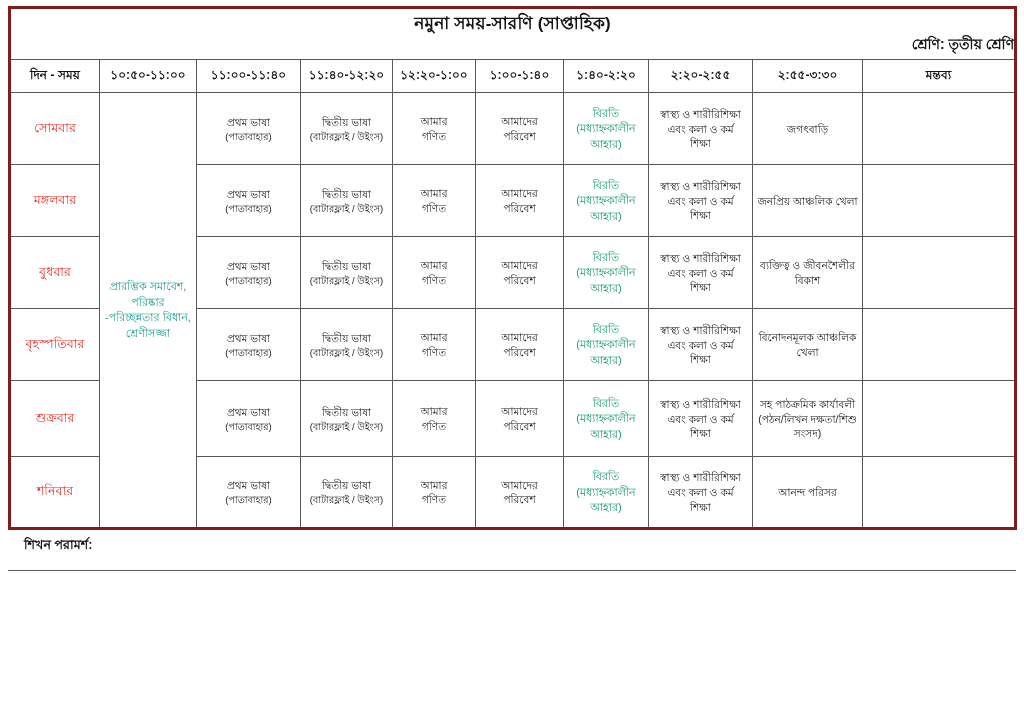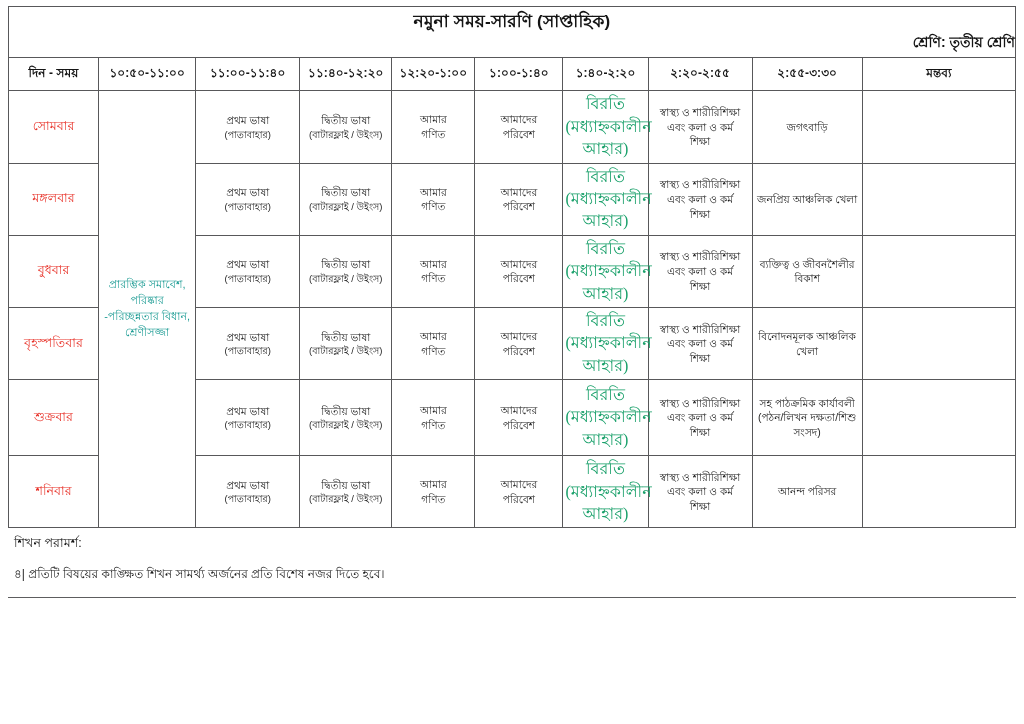--- a/index.html
+++ b/index.html
@@ -30,21 +30,21 @@
   table.tt td, table.tt th{
     border:1px solid #58585a;
     padding:2px 2px;
     text-align:center;
     vertical-align:middle;
     font-weight:normal;
     background:#fff;
   }
   
   table.tt{
-    border:1px solid #7f1d1d;
+    border:3px solid #7f1d1d;
   }
 
   .title-cell{
     padding:4px 0 6px 0 !important;
     border-bottom:1px solid #58585a;
   }
   .title-main{
     font-size:17px;
     font-weight:bold;
     line-height:1.25;
@@ -82,42 +82,41 @@
     padding:3px 4px !important;
   }
   td.subject{
     font-size:10.5px;
     line-height:1.4;
     color:#1d1d1d;
   }
   td.subject .sub-main{display:block;}
   td.subject .sub-note{display:block;font-size:9.5px;text-align:center;}
   td.break{
-    font-size:16px;
+    font-size:11px;
     line-height:1.4;
     color:#19a06a;
-    font-family:Liberation Serif, serif;
   }
   td.remark{background:#fff;}
 
   tbody tr{height:72px;}
   tbody tr.r5{height:76px;}
 
   
   .notes{
     width:1008px;
     margin:4px auto 0 auto;
     box-sizing:border-box;
     padding:0 4px;
   }
   .notes-title{
     font-size:12.5px;
-    font-weight:normal;
+    font-weight:bold;
     color:#141414;
-    margin:6px 0 0 2px;
+    margin:6px 0 0 12px;
     letter-spacing:.1px;
   }
   .note-line{
     font-size:12px;
     color:#1d1d1d;
     margin:13px 0 0 2px;
     line-height:1.3;
     white-space:nowrap;
   }
   .footer-rule{
@@ -360,18 +359,17 @@
         </td>
         <td class="subject">আনন্দ পরিসর</td>
         <td class="remark"></td>
       </tr>
 
     </tbody>
   </table>
 
   <div class="notes">
     <div class="notes-title">শিখন পরামর্শ:</div>
-    <div class="note-line">৪| প্রতিটি বিষয়ের কাঙ্ক্ষিত শিখন সামর্থ্য অর্জনের প্রতি বিশেষ নজর দিতে হবে।</div>
   </div>
 
   <div class="footer-rule"></div>
 
 </div>
 
 </body></html>

